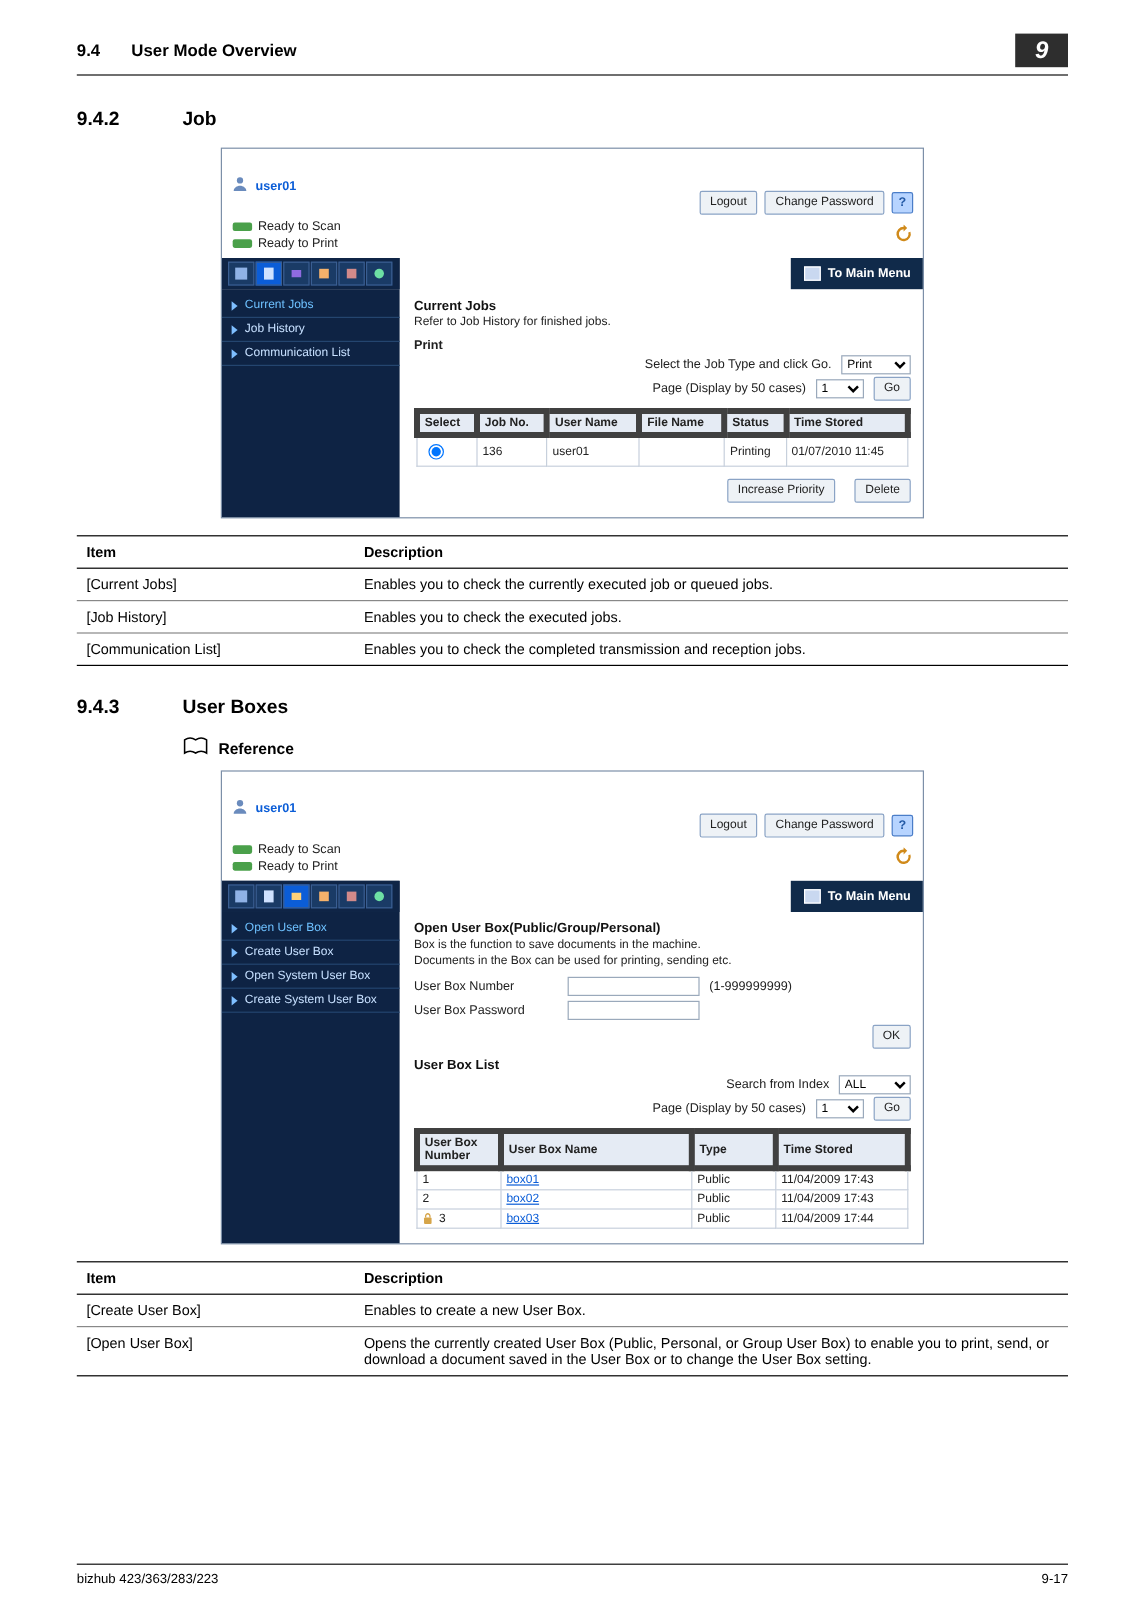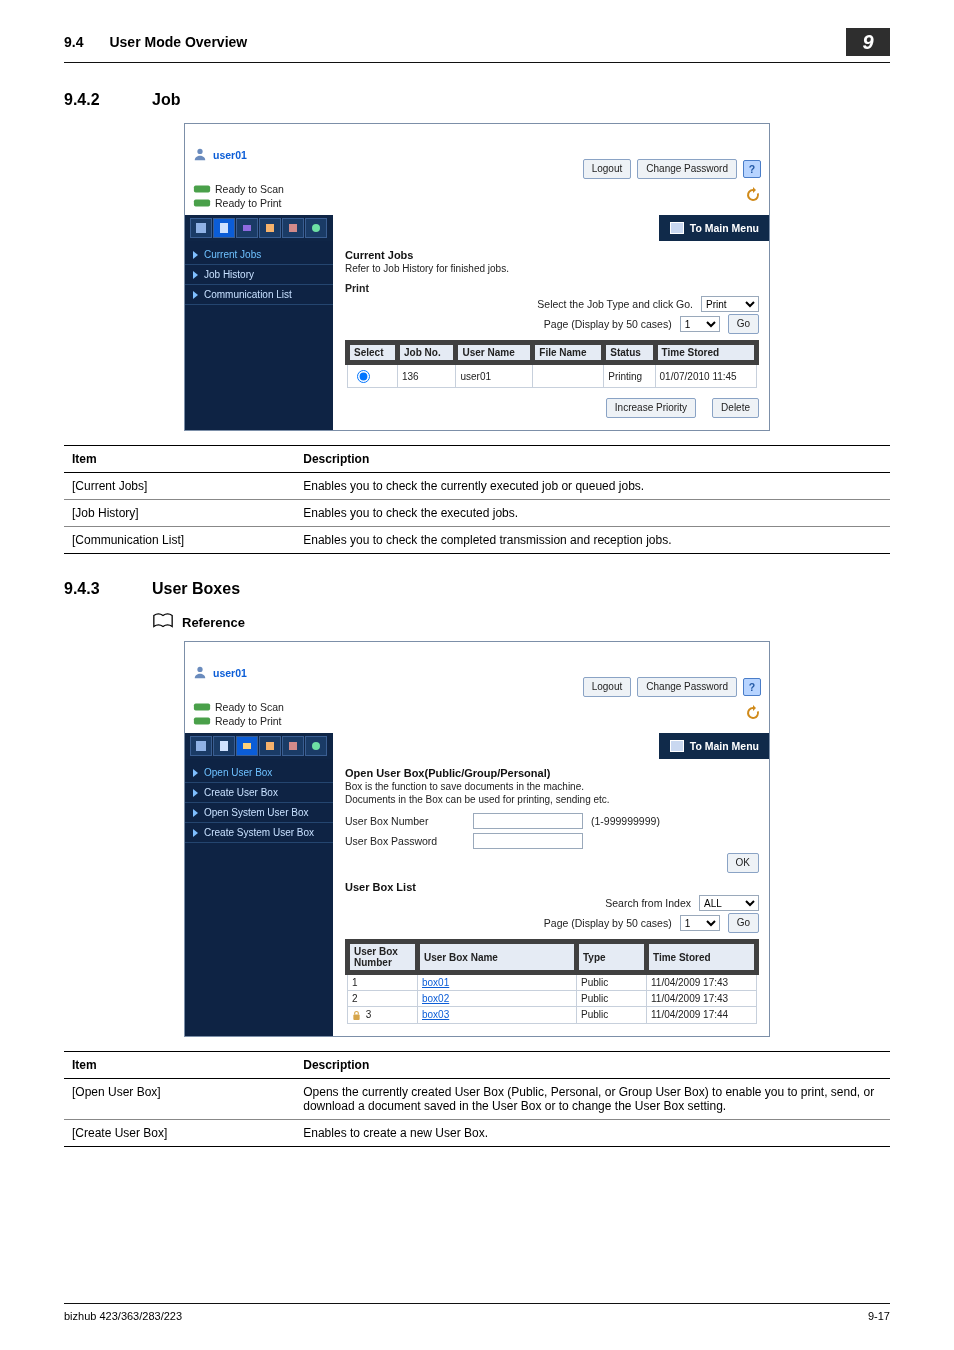--- a/index.html
+++ b/index.html
@@ -529,26 +529,26 @@
     <colgroup>
         <col class="c1">
         <col>
       </colgroup>
     <tbody>
         <tr>
       <th>Item</th>
       <th>Description</th>
     </tr>
     <tr>
+      <td>[Create User Box]</td>
+      <td>Enables to create a new User Box.</td>
+    </tr>
+    <tr>
       <td>[Open User Box]</td>
       <td>Opens the currently created User Box (Public, Personal, or Group User Box) to enable you to print, send, or download a document saved in the User Box or to change the User Box setting.</td>
-    </tr>
-    <tr>
-      <td>[Create User Box]</td>
-      <td>Enables to create a new User Box.</td>
     </tr>
   </tbody>
     </table>
 
   <div class="footer">
     <span>bizhub 423/363/283/223</span>
     <span>9-17</span>
   </div>
 
 </div>

